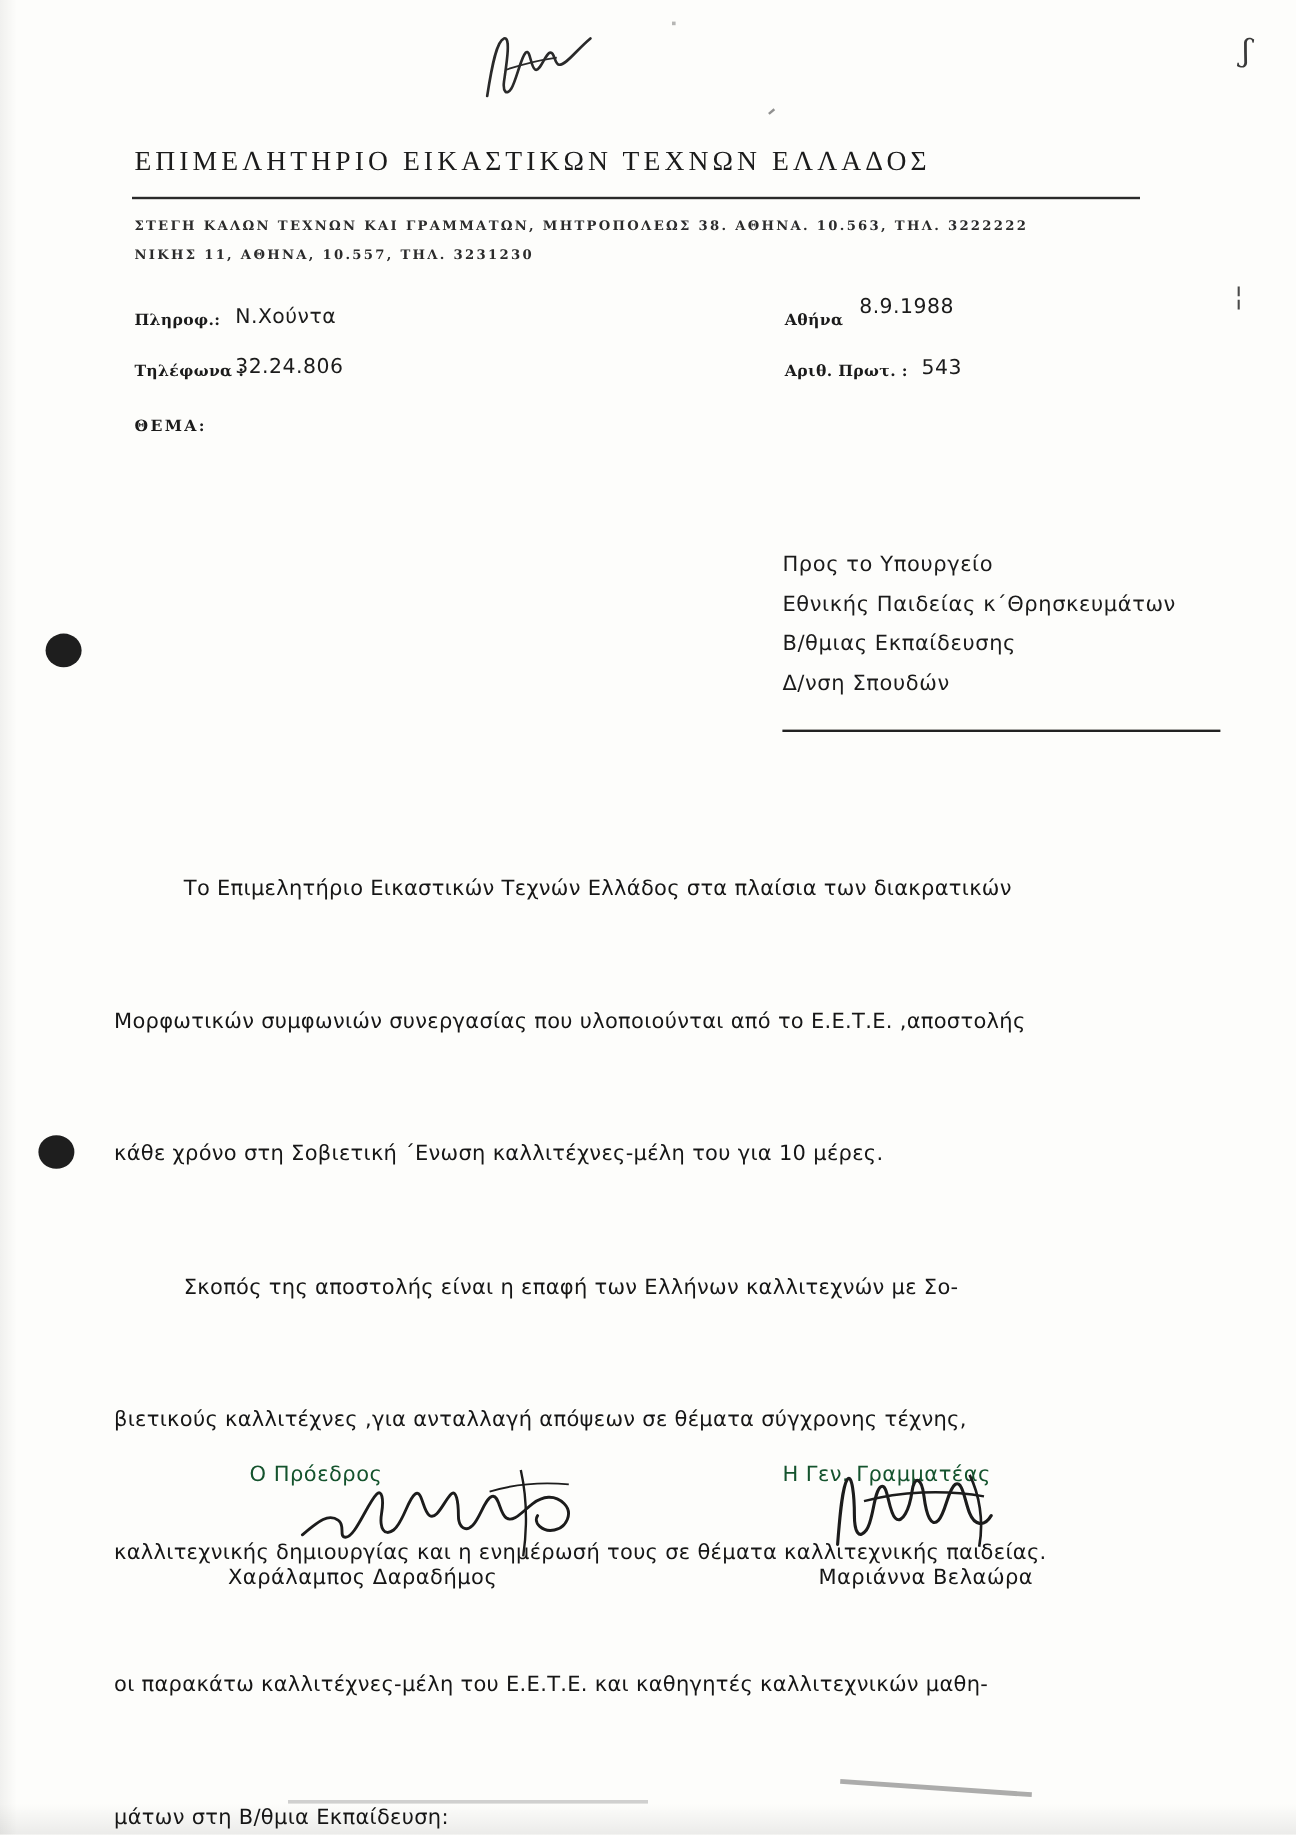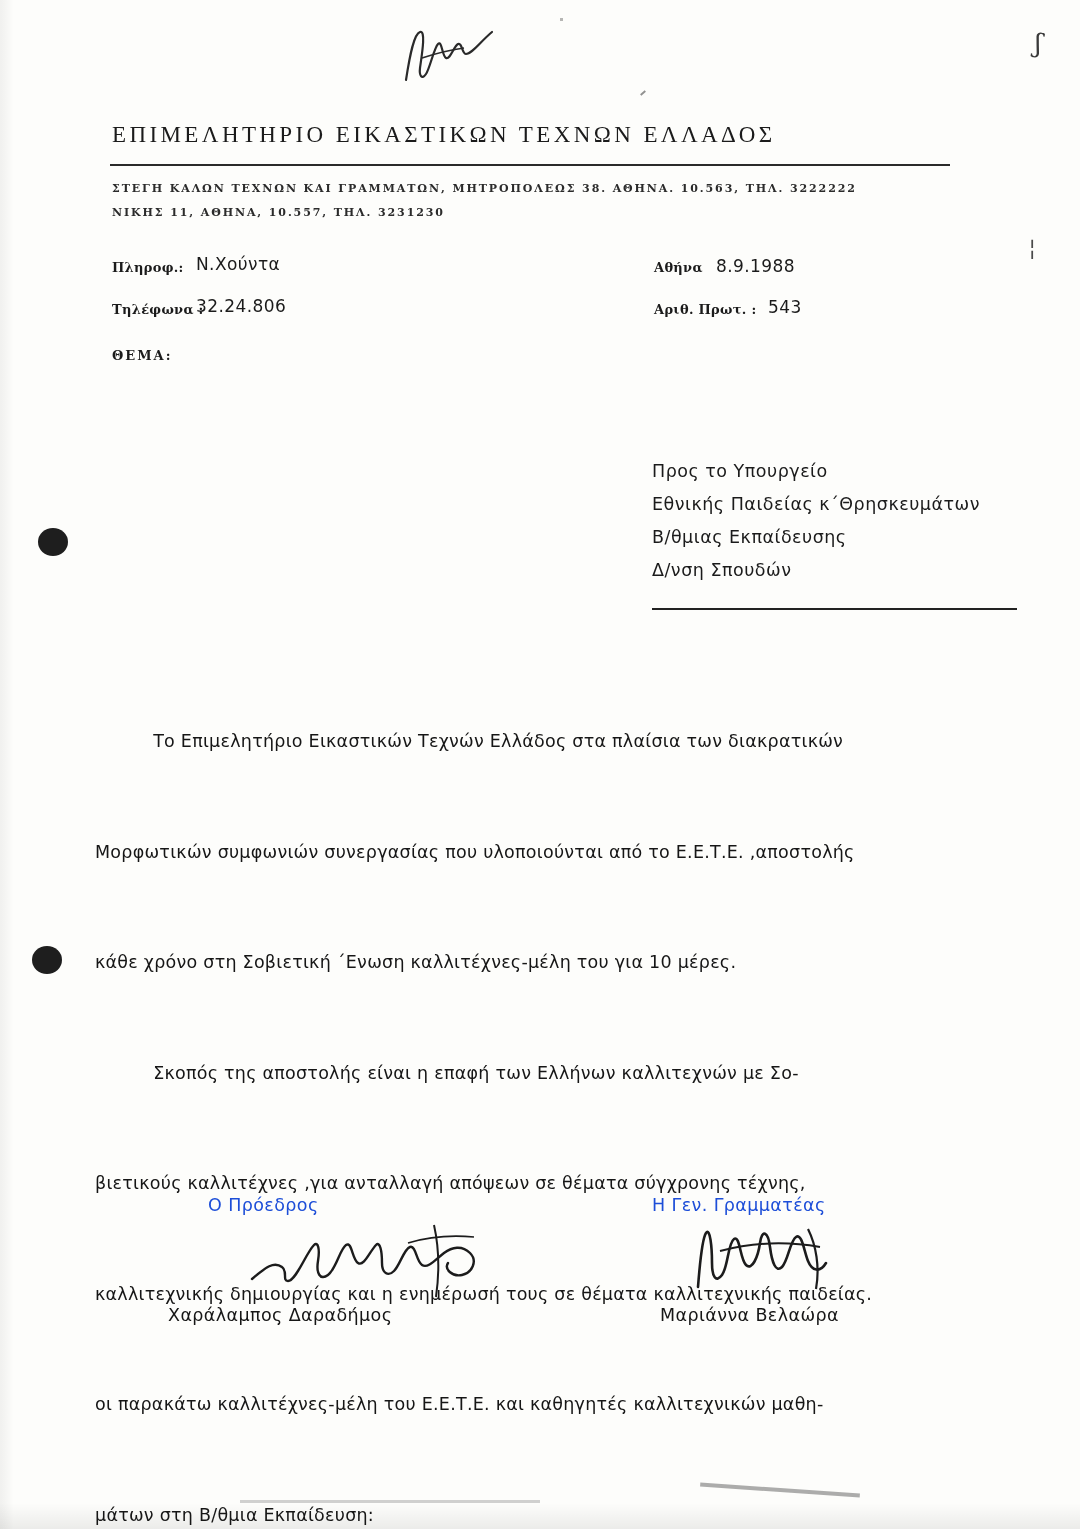--- a/index.html
+++ b/index.html
@@ -121,21 +121,21 @@
     letter-spacing: 0.4px;
   }
 
   .lbl-plirof { left: 112px; top: 260px; }
   .val-plirof { left: 196px; top: 254px; }
   .lbl-tel    { left: 112px; top: 302px; }
   .val-tel    { left: 196px; top: 296px; }
   .lbl-thema  { left: 112px; top: 348px; letter-spacing: 2px; text-align: center; }
 
   .lbl-athina { left: 654px; top: 260px; }
-  .val-athina { left: 716px; top: 256px; }
+  .val-athina { left: 716px; top: 246px; }
   .lbl-arith  { left: 654px; top: 302px; }
   .val-arith  { left: 768px; top: 297px; }
 
   
   .recipient {
     position: absolute;
     left: 652px;
     top: 455px;
     font-family: "DejaVu Sans", sans-serif;
     font-size: 17.5px;
@@ -172,29 +172,31 @@
   .sig-row {
     position: absolute;
     left: 0;
     top: 1195px;
     width: 1080px;
   }
   .sig-title {
     position: absolute;
     font-family: "DejaVu Sans", sans-serif;
     font-size: 17.5px;
-    color: #1d4ed8;
+    color: #14532d;
     letter-spacing: 0.4px;
+    margin-top: 24px;
   }
   .sig-name {
     position: absolute;
     font-family: "DejaVu Sans", sans-serif;
     font-size: 17.5px;
     color: #161616;
     letter-spacing: 0.4px;
+    margin-left: 22px;
   }
   .sig-left-title  { left: 208px; top: 0px; }
   .sig-left-name   { left: 168px; top: 110px; }
   .sig-right-title { left: 652px; top: 0px; }
   .sig-right-name  { left: 660px; top: 110px; }
 
   .sig-ink-left {
     position: absolute;
     left: 248px;
     top: 28px;

